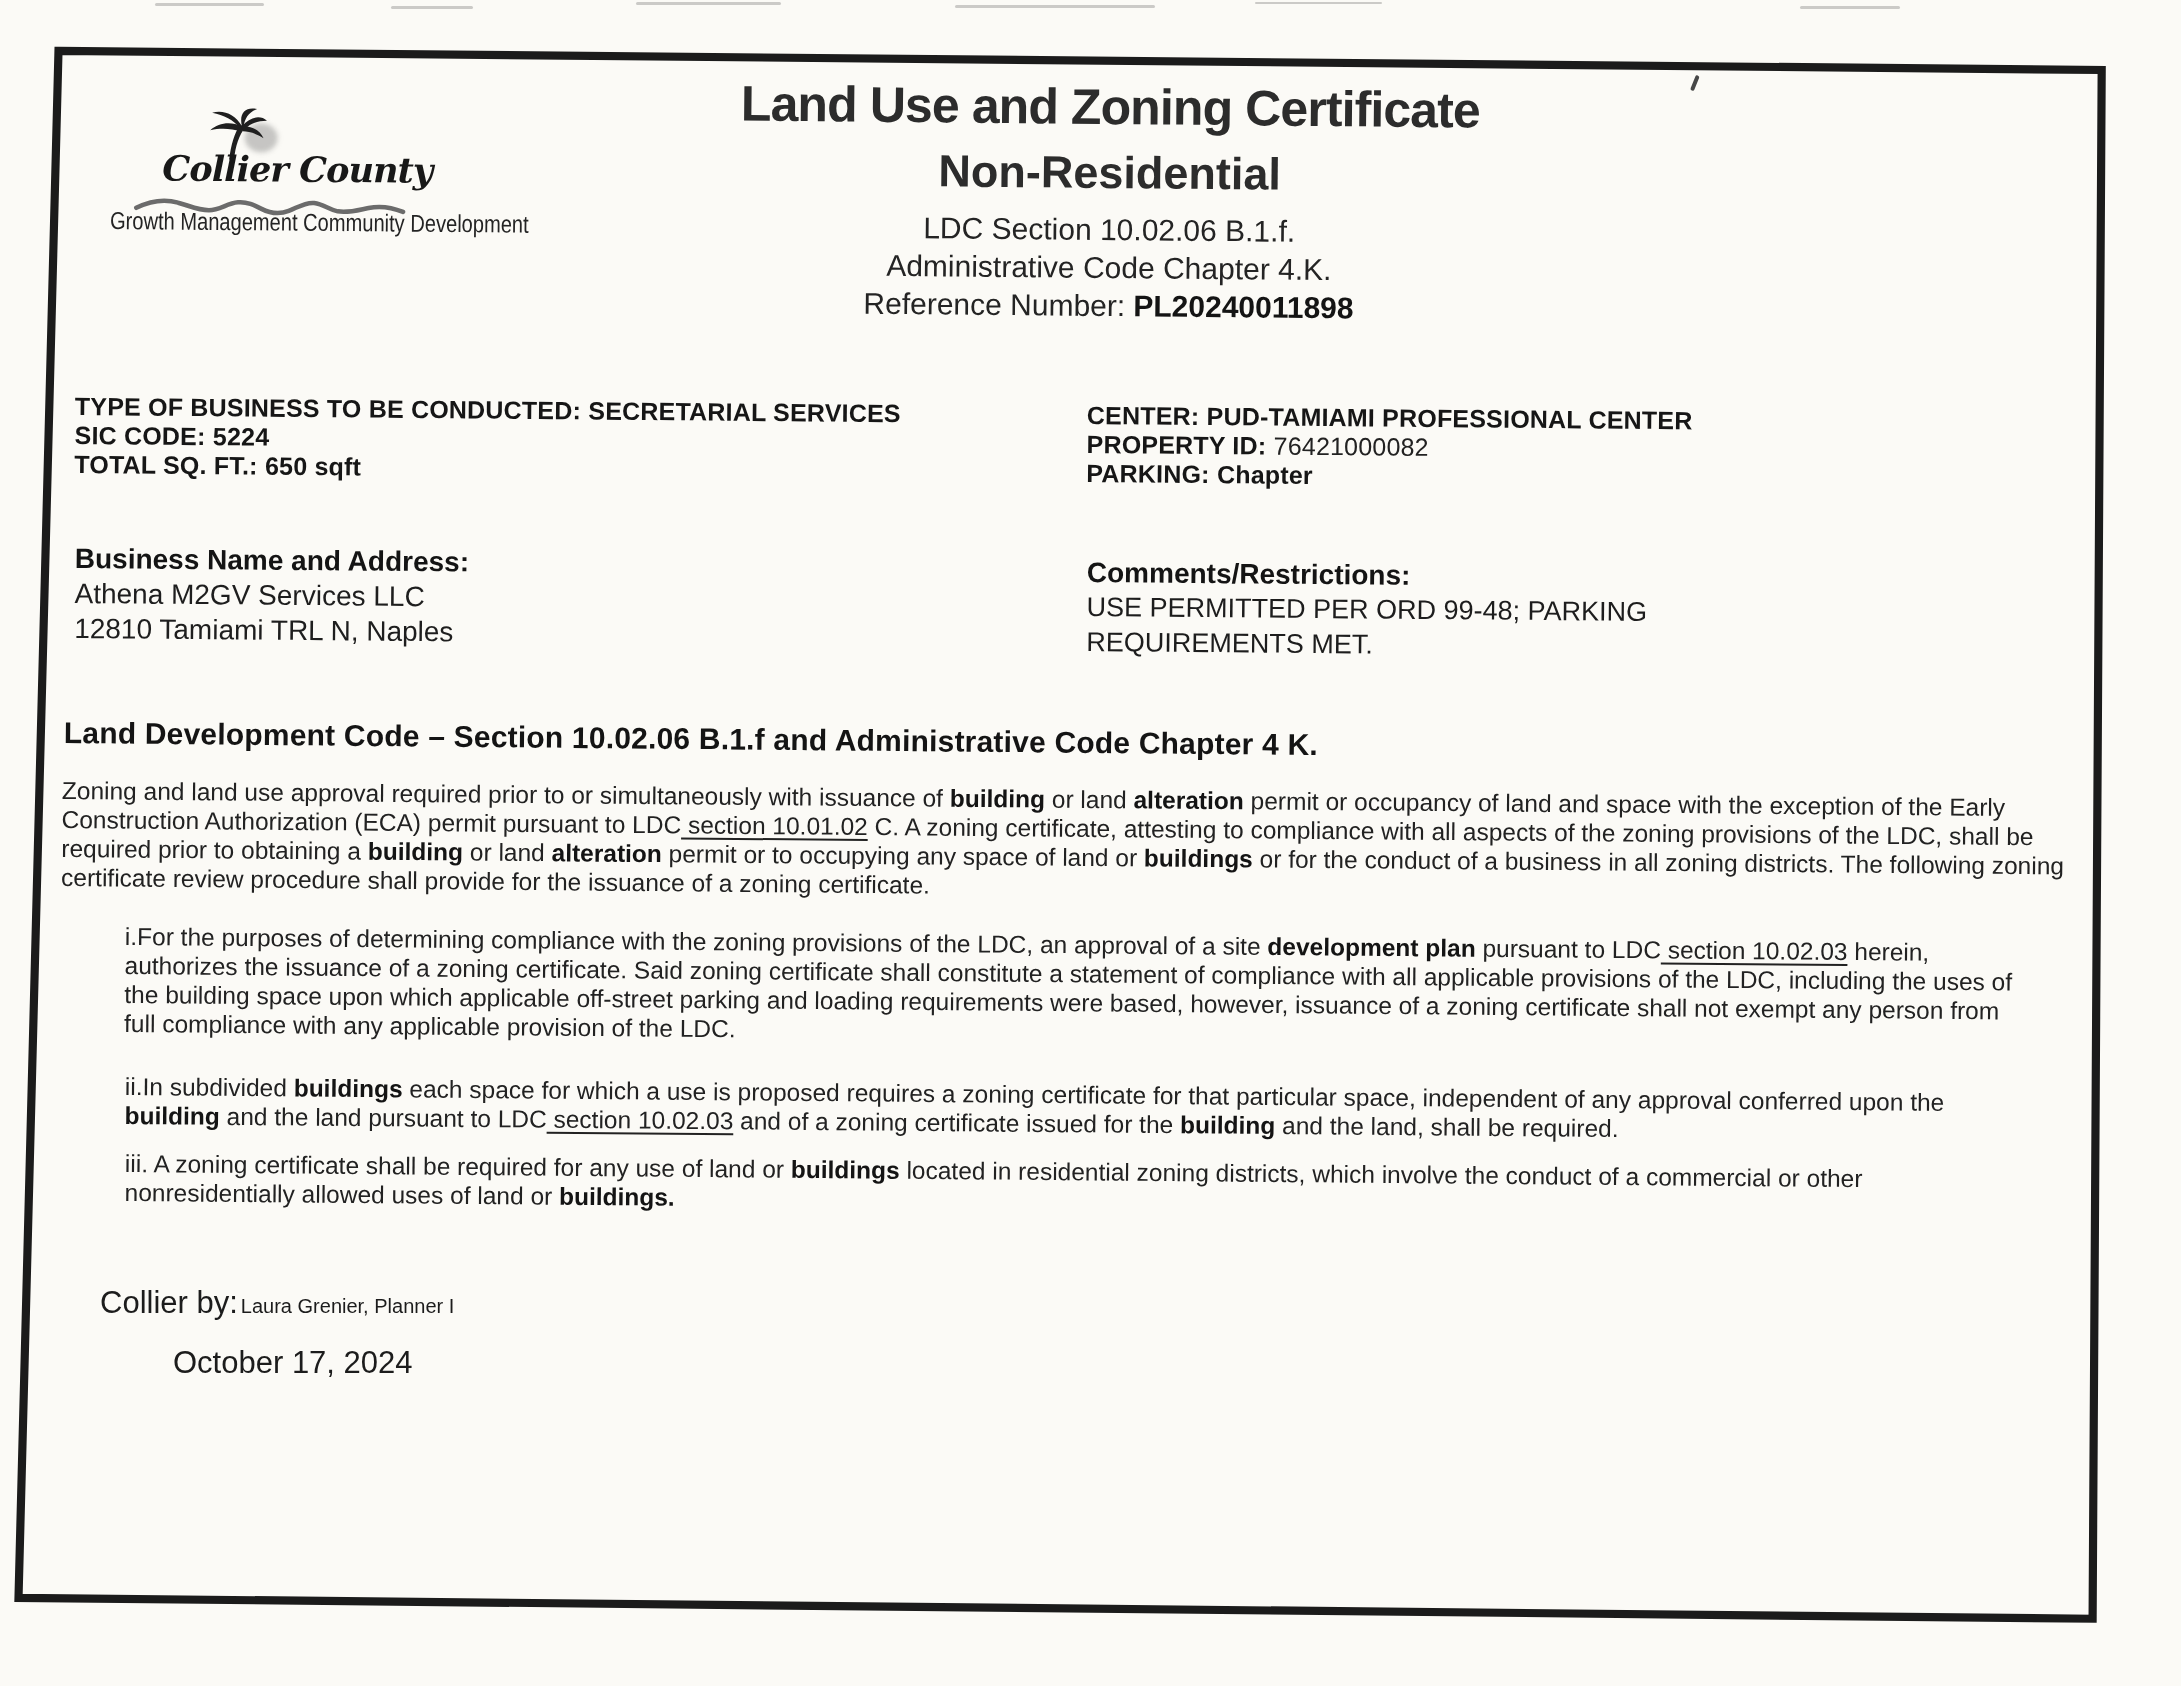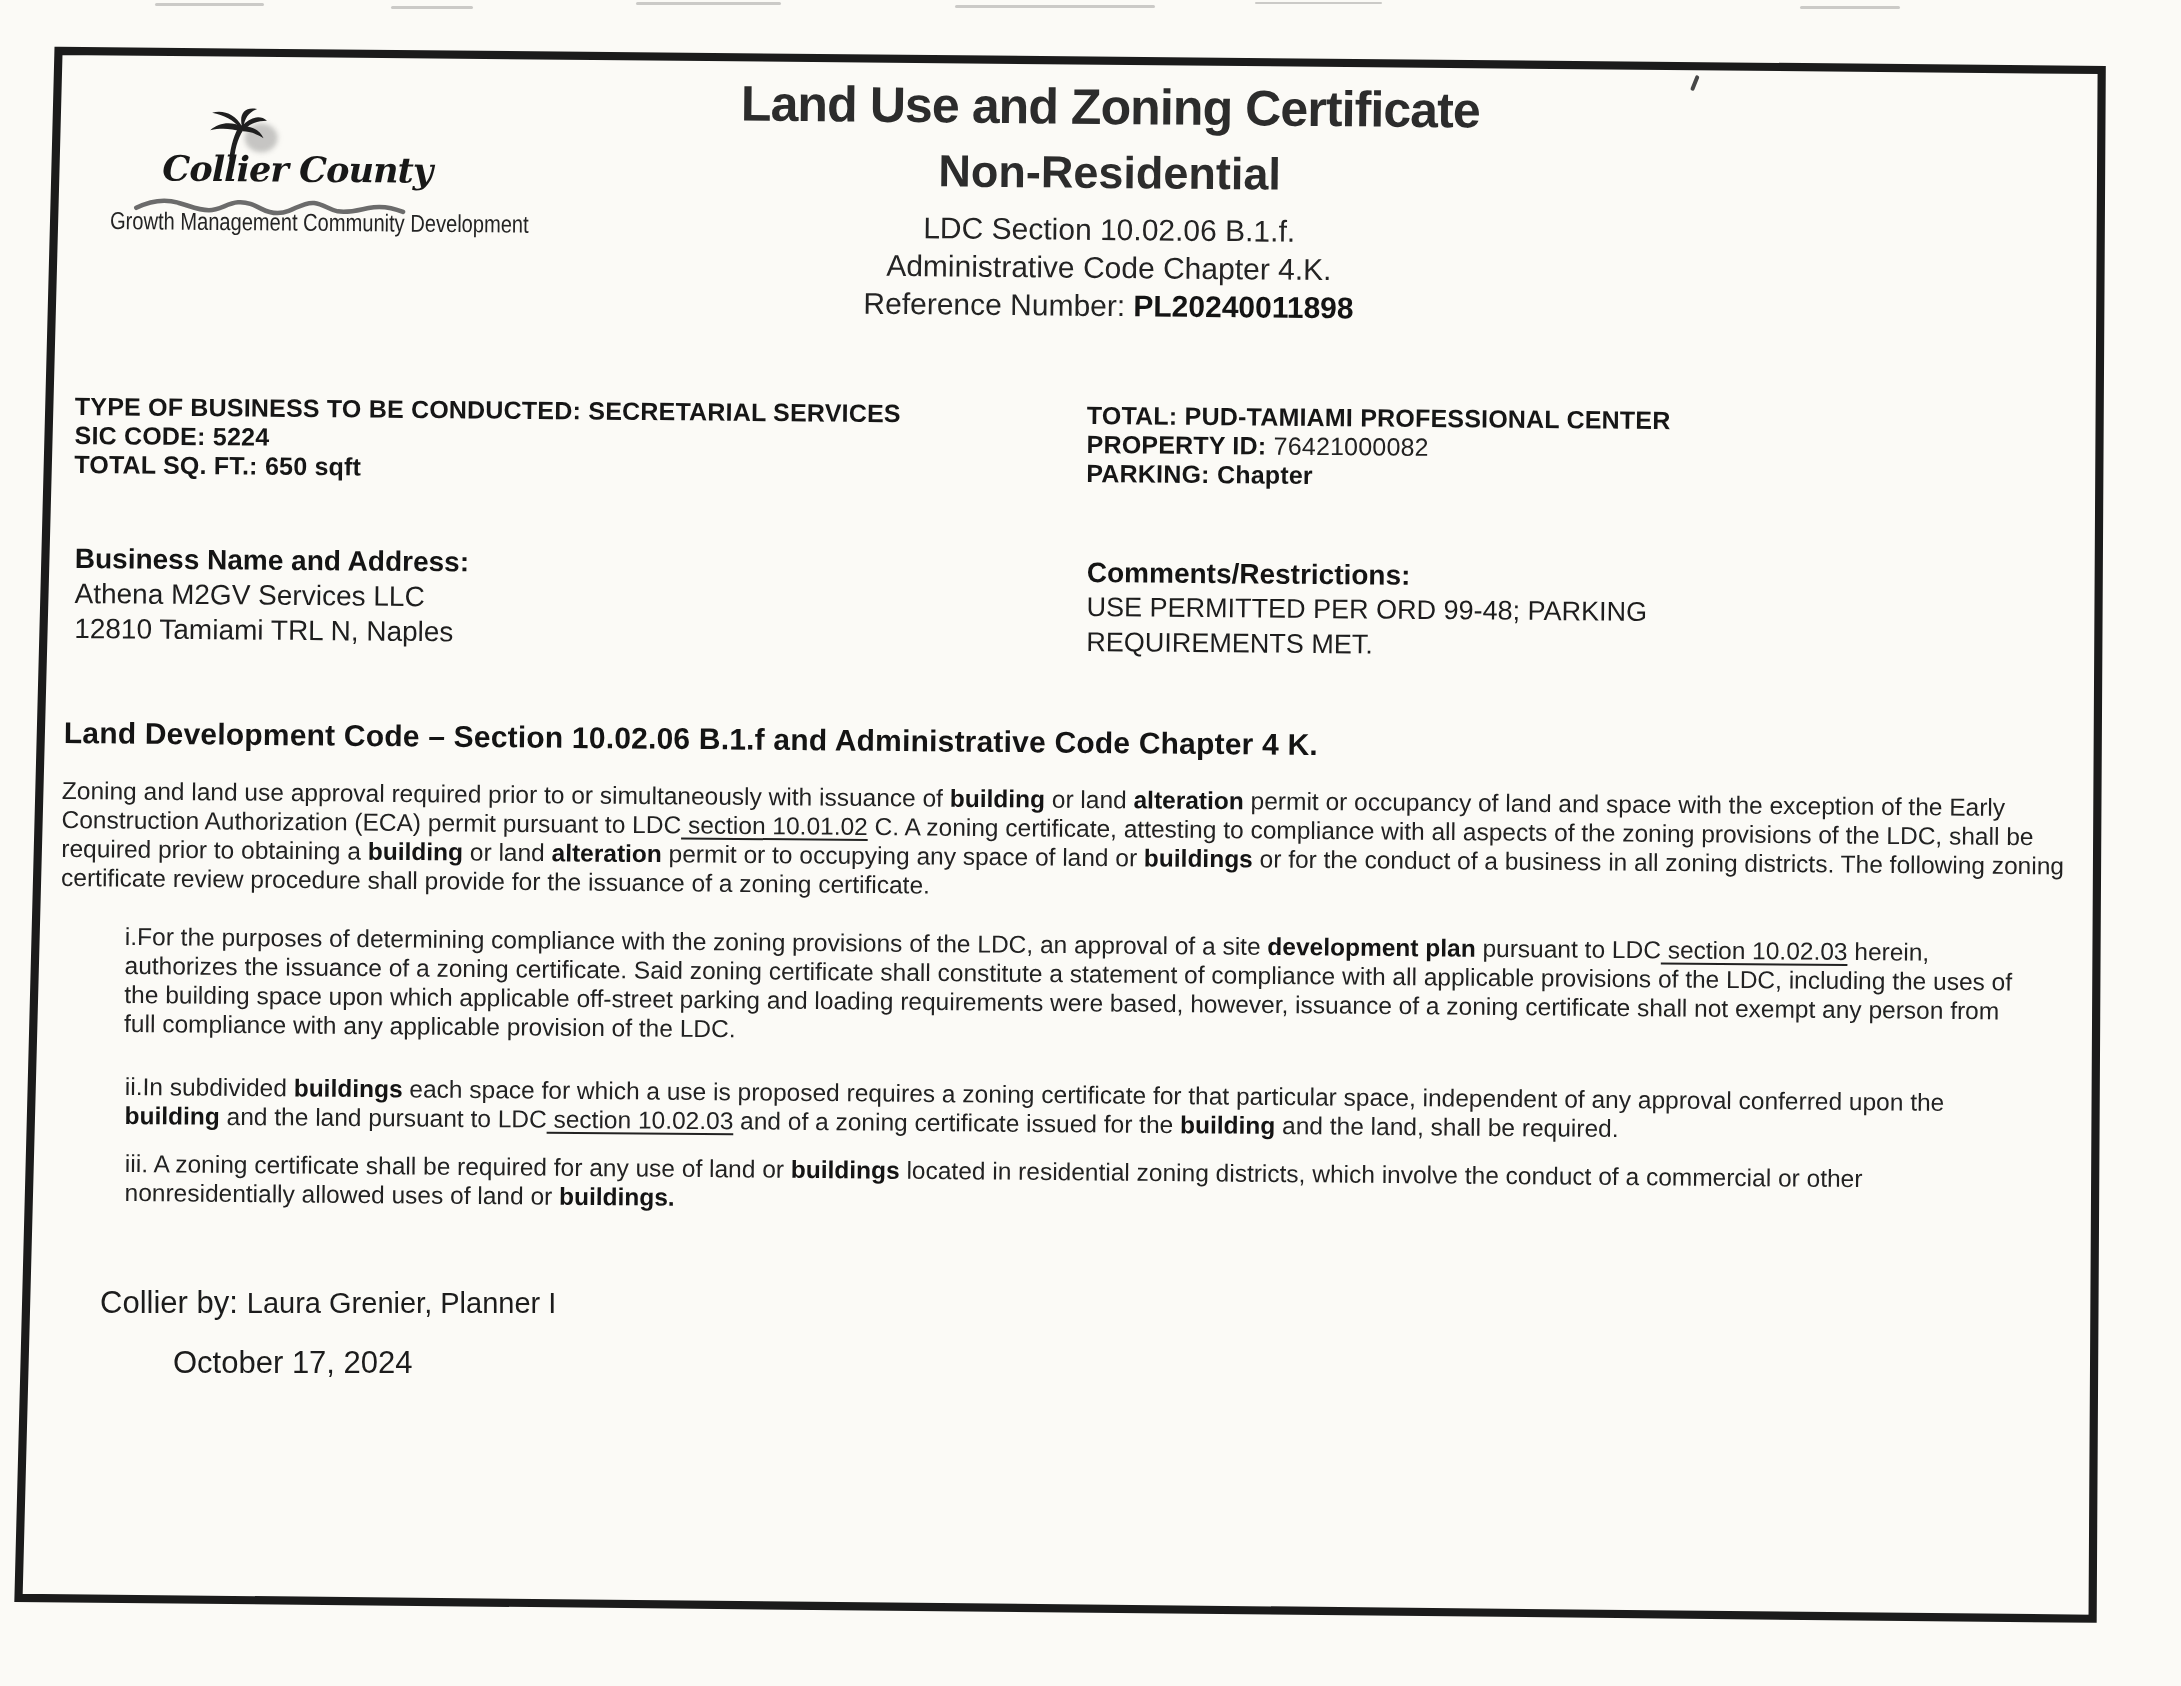--- a/index.html
+++ b/index.html
@@ -51,21 +51,21 @@
   .par{font-size:24.5px;line-height:29px;color:#222;text-align:left;}
   #intro-par{left:62px;top:776px;width:2023px;}
   #item-i{left:125px;top:922px;width:1909px;}
   #item-ii{left:125px;top:1072px;width:1909px;}
   #item-iii{left:125px;top:1149px;width:1909px;}
   .par .b{font-weight:bold;color:#141414;}
   .par .u{text-decoration:underline;text-decoration-thickness:1.8px;text-underline-offset:3.6px;}
 
   
   #review-line{left:100px;top:1285px;font-size:31px;white-space:nowrap;color:#1c1c1c;}
-  #review-line .reviewer{font-size:29px;margin-left:9px;}
+  #review-line .reviewer{font-size:20px;margin-left:3px;}
   #date-line{left:173px;top:1345px;font-size:31px;color:#1c1c1c;white-space:nowrap;}
 
   
   .dash{position:absolute;background:rgba(80,80,80,.28);border-radius:1.8px;}
   .tick{position:absolute;left:1693px;top:75px;width:3.6px;height:15.5px;background:#474747;
         transform:rotate(22deg);border-radius:1.8px;}
 </style>
 </head>
 <body>
 
@@ -112,21 +112,21 @@
     <div class="codeline"><span>Reference Number:</span><span class="refnum">PL20240011898</span></div>
   </div>
 
   <div class="abs tilt info" id="info-left">
     <div><span class="lbl">TYPE OF BUSINESS TO BE CONDUCTED:</span><span class="val">SECRETARIAL SERVICES</span></div>
     <div><span class="lbl">SIC CODE:</span><span class="val">5224</span></div>
     <div><span class="lbl">TOTAL SQ. FT.:</span><span class="val">650 sqft</span></div>
   </div>
 
   <div class="abs tilt info" id="info-right">
-    <div><span class="lbl">TOTAL:</span><span class="val">PUD-TAMIAMI PROFESSIONAL CENTER</span></div>
+    <div><span class="lbl">CENTER:</span><span class="val">PUD-TAMIAMI PROFESSIONAL CENTER</span></div>
     <div><span class="lbl">PROPERTY ID:</span><span class="val reg">76421000082</span></div>
     <div><span class="lbl">PARKING:</span><span class="val">Chapter</span></div>
   </div>
 
   <div class="abs tilt" id="business-block">
     <div class="subhead">Business Name and Address:</div>
     <div>Athena M2GV Services LLC</div>
     <div>12810 Tamiami TRL N, Naples</div>
   </div>
 

